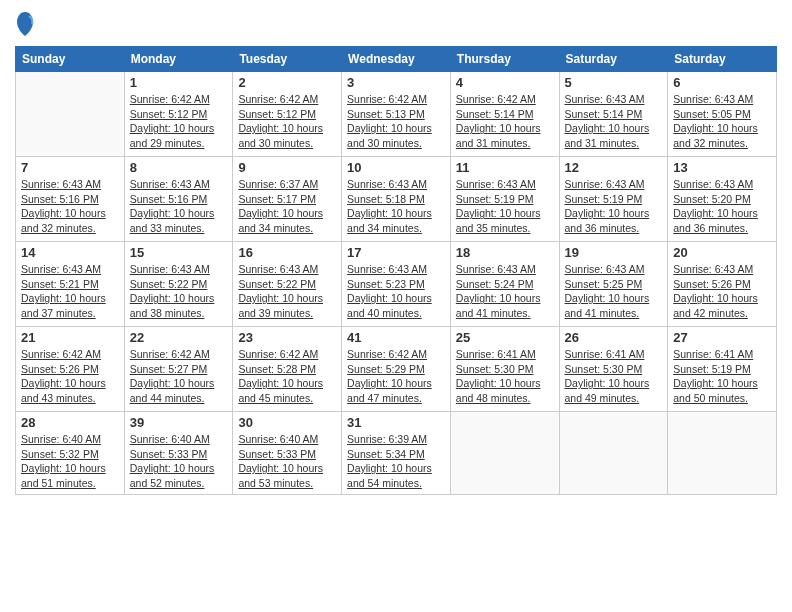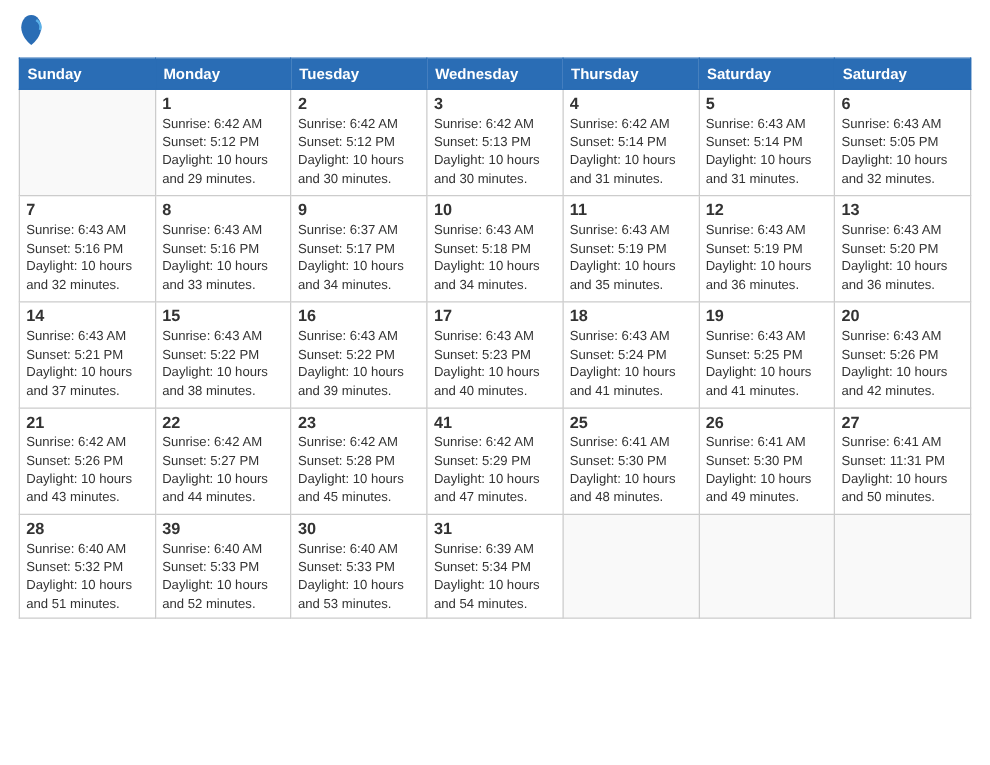--- a/index.html
+++ b/index.html
@@ -82,20 +82,21 @@
       font-size: 13px;
       font-weight: bold;
       color: #333;
       display: block;
       margin-bottom: 2px;
     }
     .day-info {
       color: #333;
       font-size: 10.5px;
       line-height: 1.4;
+      text-decoration: underline;
     }
     .last-row td {
       height: 70px;
     }
   </style>
 </head>
 <body>
 
 <div class="page">
   <div class="header">
@@ -288,21 +289,21 @@
           </td>
           <td>
             <span class="day-number">26</span>
             <div class="day-info">Sunrise: 6:41 AM
 Sunset: 5:30 PM
 Daylight: 10 hours and 49 minutes.</div>
           </td>
           <td>
             <span class="day-number">27</span>
             <div class="day-info">Sunrise: 6:41 AM
-Sunset: 11:31 PM
+Sunset: 5:19 PM
 Daylight: 10 hours and 50 minutes.</div>
           </td>
         </tr>
         <tr class="last-row">
           <td>
             <span class="day-number">28</span>
             <div class="day-info">Sunrise: 6:40 AM
 Sunset: 5:32 PM
 Daylight: 10 hours and 51 minutes.</div>
           </td>

